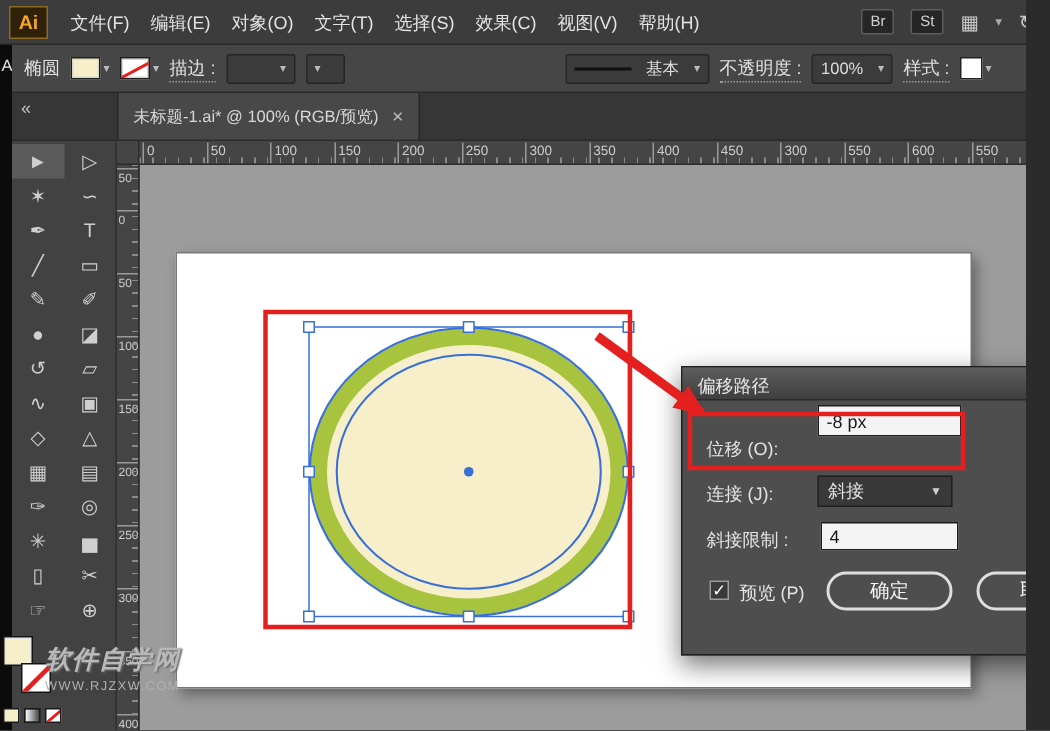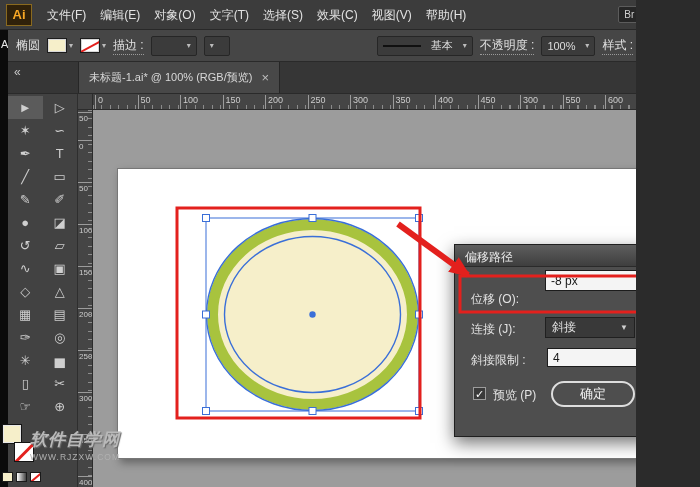--- a/index.html
+++ b/index.html
@@ -1,27 +1,27 @@
 <!DOCTYPE html>
 <html><head>
 <meta charset="utf-8">
 <style>
   * { margin:0; padding:0; box-sizing:border-box; }
   html, body { width:700px; height:487px; overflow:hidden; background:#2b2b2b;
                font-family:"Liberation Sans","DejaVu Sans",sans-serif; }
-  #app { position:relative; width:636px; height:487px; overflow:hidden; background:#3e3e3e; color:#ddd; }
+  #app { position:relative; width:684px; height:487px; overflow:hidden; background:#3e3e3e; color:#ddd; }
 
   
   .menubar { position:absolute; left:0; top:0; width:700px; height:30px; background:#3c3c3c;
              border-bottom:1px solid #282828; display:flex; align-items:center; padding:0 6px; z-index:10; }
   .ai-logo { width:26px; height:22px; background:#30210a; border:1px solid #8a6a1f; color:#f9a825;
              font-weight:bold; font-size:13px; display:flex; align-items:center; justify-content:center; margin-right:8px; }
   .menu-items { display:flex; }
   .menu-item { font-size:12px; color:#e3e3e3; padding:0 7px; line-height:30px; white-space:nowrap; cursor:default; }
-  .menubar-right { margin-left:auto; display:flex; align-items:center; gap:0; padding-right:4px; }
+  .menubar-right { margin-left:auto; display:flex; align-items:center; gap:11px; padding-right:4px; }
   .badge { width:22px; height:17px; background:#262626; border:1px solid #5c5c5c; border-radius:2px;
            color:#d0d0d0; font-size:10px; display:flex; align-items:center; justify-content:center; }
   .mb-icon { color:#c9c9c9; font-size:13px; }
   .mb-caret { color:#aaa; font-size:9px; }
 
   
   .controlbar { position:absolute; left:8px; top:30px; width:692px; height:32px; background:#464646;
                 border-bottom:1px solid #2a2a2a; display:flex; align-items:center; gap:7px; padding:0 8px;
                 font-size:12px; z-index:10; }
   .cb-label { color:#e0e0e0; white-space:nowrap; }

